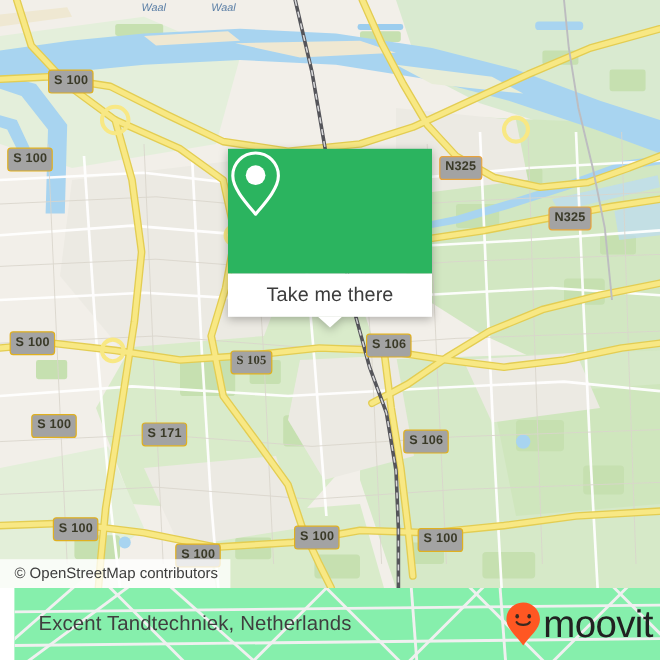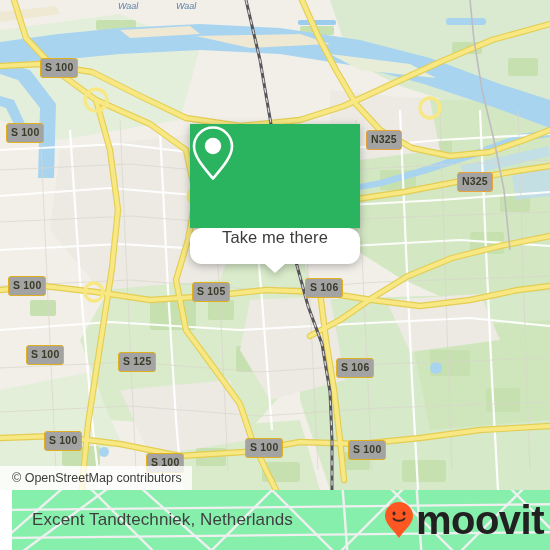--- a/index.html
+++ b/index.html
@@ -69,21 +69,21 @@
   }
   #popup-top {
     height: 104px;
     background: #2bb45f;
     display: flex; align-items: center; justify-content: center;
   }
   #popup-bottom {
     position: relative;
     height: 36px;
     background: #ffffff;
-    display: flex; align-items: flex-start; justify-content: center; border-radius: 12px;
+    display: flex; align-items: center; justify-content: center;
   }
   #popup-label {
     color: #3c3c3c;
     font-size: 16.5px;
     letter-spacing: 0.1px;
   }
   #popup-tail {
     position: absolute;
     left: 50%; bottom: -9px;
     margin-left: -10px;
@@ -117,22 +117,22 @@
     font-size: 17px;
     white-space: nowrap;
     letter-spacing: 0.1px;
   }
   #brand {
     margin-left: auto;
     display: flex; align-items: center; gap: 2px;
   }
   #brand-word {
     color: #212121;
-    font-size: 40px;
-    font-weight: 700;
+    font-size: 32px;
+    font-weight: 400;
     letter-spacing: -0.5px;
     line-height: 1;
   }
 </style>
 </head>
 <body>
 
 <div id="root">
 
   <div id="map">
@@ -273,24 +273,24 @@
         <path d="M470,0 L474,40 L482,90 L494,140 L504,190 L510,250" fill="none" stroke="#bdbdc0" stroke-width="1.6"></path>
       </g>
     </svg>
 
     <div class="water-label" style="left:118px; top:1px;">Waal</div>
     <div class="water-label" style="left:176px; top:1px;">Waal</div>
 
     <div class="shield" style="left:40px;  top:58px;">S 100</div>
     <div class="shield" style="left:6px;   top:123px;">S 100</div>
     <div class="shield" style="left:8px;   top:276px;">S 100</div>
-    <div class="shield" style="left:192px; top:282px;">S 105</div>
+    <div class="shield" style="left:192px; top:292px;font-family:Liberation Serif, serif;">S 105</div>
     <div class="shield" style="left:305px; top:278px;">S 106</div>
     <div class="shield" style="left:26px;  top:345px;">S 100</div>
-    <div class="shield" style="left:118px; top:352px;">S 125</div>
+    <div class="shield" style="left:118px; top:352px;">S 171</div>
     <div class="shield" style="left:336px; top:358px;">S 106</div>
     <div class="shield" style="left:44px;  top:431px;">S 100</div>
     <div class="shield" style="left:146px; top:453px;">S 100</div>
     <div class="shield" style="left:245px; top:438px;">S 100</div>
     <div class="shield" style="left:348px; top:440px;">S 100</div>
     <div class="shield n" style="left:366px; top:130px;">N325</div>
     <div class="shield n" style="left:457px; top:172px;">N325</div>
 
     <div id="popup">
       <div id="popup-top">

